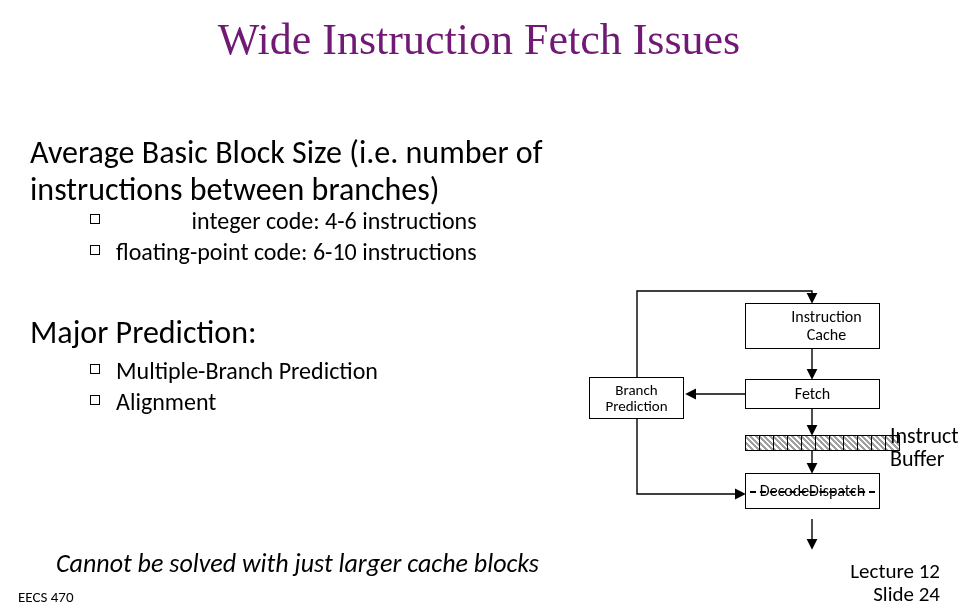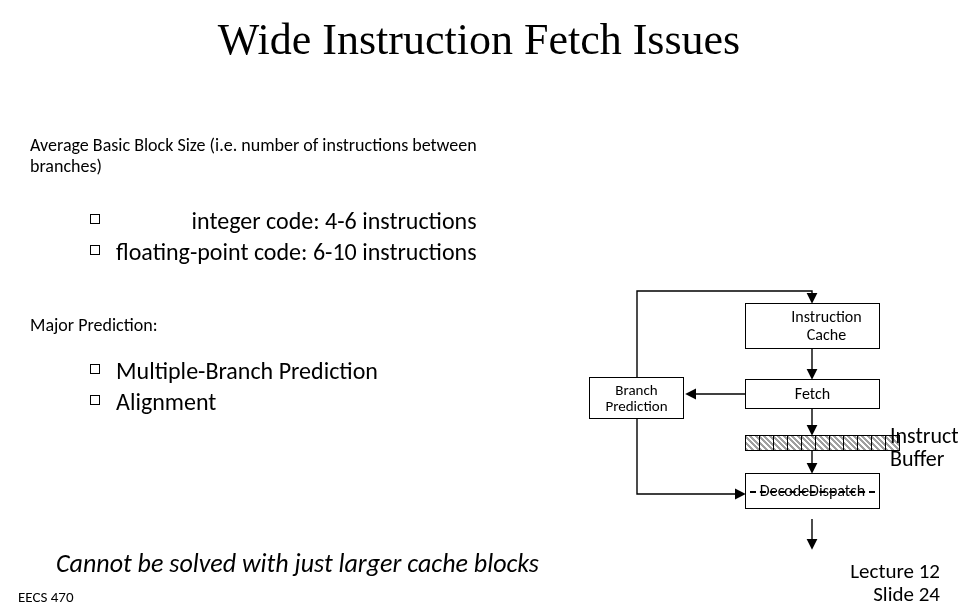--- a/index.html
+++ b/index.html
@@ -18,25 +18,25 @@
     height: 612px;
   }
   .title {
     position: absolute;
     top: 14px;
     left: 0;
     width: 100%;
     text-align: center;
     font-family: "Comic Sans MS", "Comic Sans", cursive;
     font-size: 44px;
-    color: #000000;
+    color: #701a75;
   }
   .heading1 {
     position: absolute;
-    font-size: 18px;
+    font-size: 32px;
     line-height: 1.15;
   }
   .h1a { top: 135px; left: 30px; width: 520px; }
   .h1b { top: 315px; left: 30px; }
   .bullets {
     position: absolute;
     font-size: 24px;
     line-height: 1.3;
   }
   .b-top { top: 205px; left: 90px; text-align: right; }

